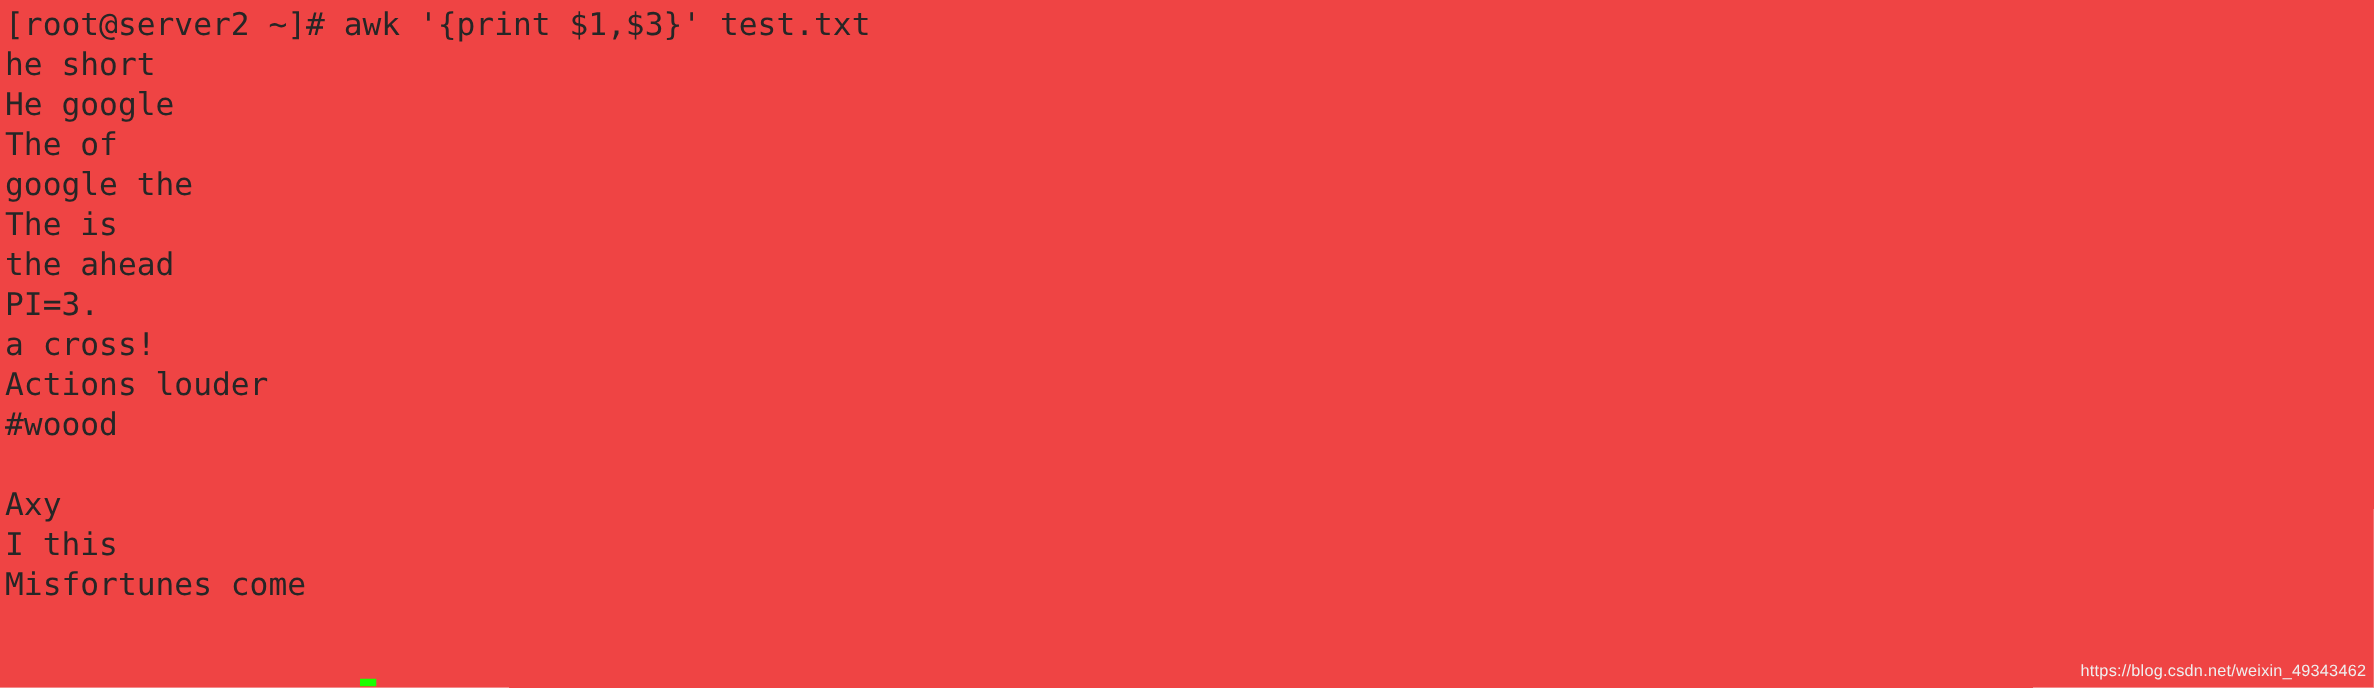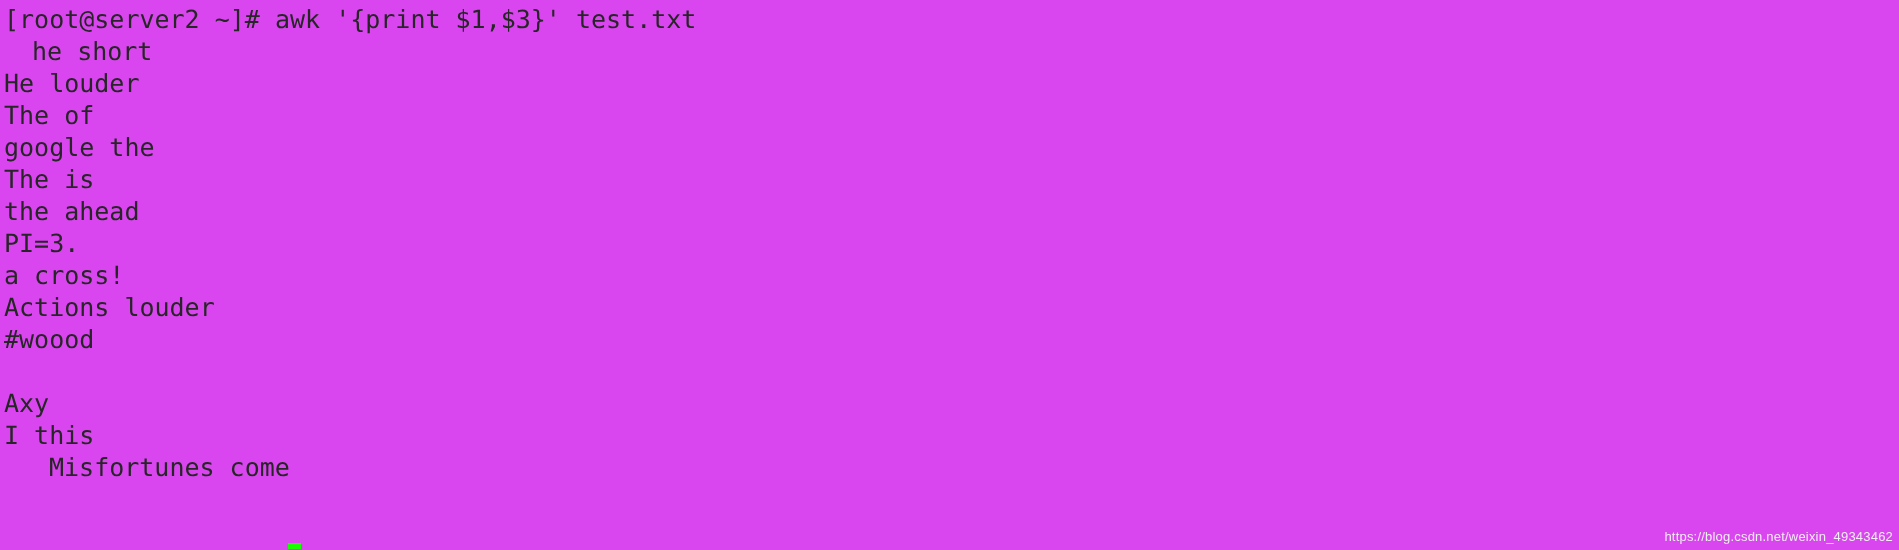--- a/index.html
+++ b/index.html
@@ -58,38 +58,38 @@
     font-size: 13px;
     color: #efefef;
     letter-spacing: 0.2px;
     white-space: pre;
     user-select: none;
   }
 </style>
 </head>
 <body>
 
-<div id="terminal" style="background: #d946ef;">
+<div id="terminal" style="background: #ef4444;">
 
   <div class="term-line" style="color: rgb(38, 38, 38);">[root@server2 ~]# awk '{print $1,$3}' test.txt</div>
 
   <div id="output">
-      <div class="term-line" style="color: rgb(38, 38, 38); margin-left: 28px;">he short</div>
-      <div class="term-line" style="color: rgb(38, 38, 38);">He louder</div>
+      <div class="term-line" style="color: rgb(38, 38, 38);">he short</div>
+      <div class="term-line" style="color: rgb(38, 38, 38);">He google</div>
       <div class="term-line" style="color: rgb(38, 38, 38);">The of</div>
       <div class="term-line" style="color: rgb(38, 38, 38);">google the</div>
       <div class="term-line" style="color: rgb(38, 38, 38);">The is</div>
       <div class="term-line" style="color: rgb(38, 38, 38);">the ahead</div>
       <div class="term-line" style="color: rgb(38, 38, 38);">PI=3.</div>
       <div class="term-line" style="color: rgb(38, 38, 38);">a cross!</div>
       <div class="term-line" style="color: rgb(38, 38, 38);">Actions louder</div>
       <div class="term-line" style="color: rgb(38, 38, 38);">#woood</div>
       <div class="term-line blank"></div>
       <div class="term-line" style="color: rgb(38, 38, 38);">Axy</div>
       <div class="term-line" style="color: rgb(38, 38, 38);">I this</div>
-      <div class="term-line" style="color: rgb(38, 38, 38); margin-left: 45px;">Misfortunes come</div>
+      <div class="term-line" style="color: rgb(38, 38, 38);">Misfortunes come</div>
     </div>
 
   <div id="cursor" style="left: 288px; top: 543px; width: 13px; height: 6px; background: rgb(26, 255, 0);"></div>
 
   <div id="watermark" style="color: rgb(239, 239, 239);">https://blog.csdn.net/weixin_49343462</div>
 
 </div>
 
 </body></html>

